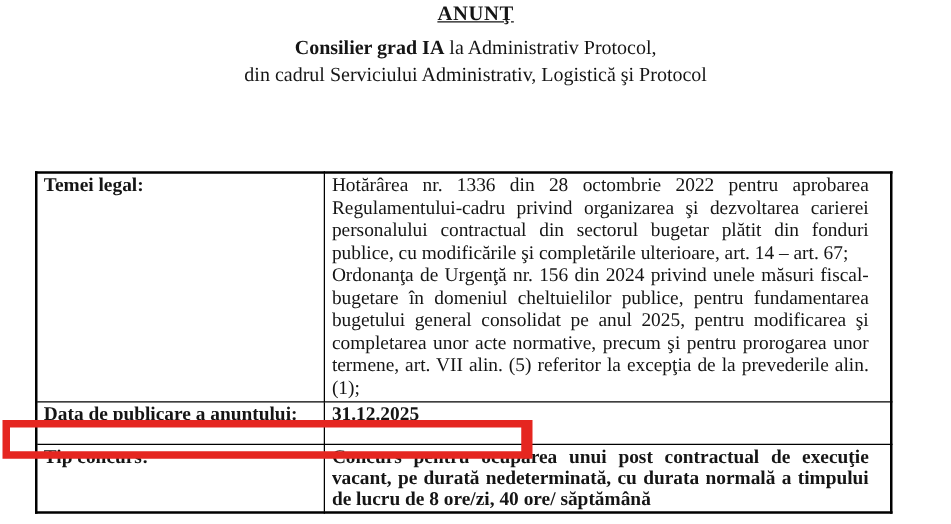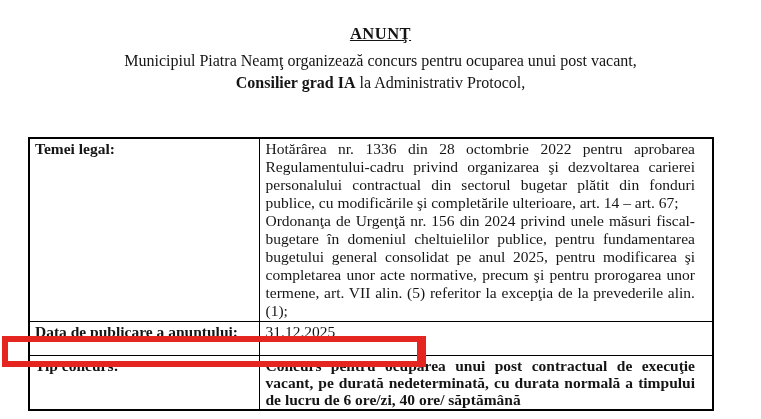--- a/index.html
+++ b/index.html
@@ -7,21 +7,21 @@
   .doc {
     position: relative;
     width: 761px;
     height: 419px;
     background: #ffffff;
     overflow: hidden;
     font-family: "Liberation Serif", "DejaVu Serif", serif;
     color: #151515;
   }
   .doc-header {
-    padding-top: 23px;
+    padding-top: 0;
     text-align: center;
     font-size: 16px;
     line-height: 22px;
   }
   .doc-title-line { margin-bottom: 5px; }
   .doc-title {
     display: inline-block;
     font-weight: bold;
     font-size: 16.5px;
     text-decoration: underline;
@@ -61,21 +61,21 @@
     padding: 1px 17px 1px 6px;
     width: 454px;
     border-radius: 14px;
   }
   .just {
     text-align: justify;
     line-height: 18px;
   }
   .row-temei td { height: 181px; }
   .row-data td { height: 24px; margin-top: 40px; }
-  .value-date { font-weight: normal; }
+  .value-date { font-weight: bold; }
   .row-tip .just-bold {
     font-weight: bold;
     text-align: justify;
     line-height: 17px;
   }
   .row-tip td { height: 51px; }
 
   .red-highlight {
     position: absolute;
     left: 2px;
@@ -90,22 +90,22 @@
 </style>
 </head>
 <body>
 
 <div class="doc">
 
   <div class="doc-header">
     <div class="doc-title-line">
       <span class="doc-title">ANUNŢ</span>
     </div>
-    <div class="intro-line">Municipiul Piatra Neamţ organizează concurs pentru ocuparea unui post vacant,</div>
     <div class="intro-line"><span class="bold">Consilier grad IA</span><span> la Administrativ Protocol,</span></div>
+    <div class="intro-line">din cadrul Serviciului Administrativ, Logistică şi Protocol</div>
   </div>
 
   <table class="info-table">
     <colgroup>
       <col style="width:230px">
       <col style="width:454px">
     </colgroup>
     <tbody>
       <tr class="row-temei">
         <td class="label-cell">Temei legal:</td>
@@ -114,21 +114,21 @@
           <div class="just">Ordonanţa de Urgenţă nr. 156 din 2024 privind unele măsuri fiscal-bugetare în domeniul cheltuielilor publice, pentru fundamentarea bugetului general consolidat pe anul 2025, pentru modificarea şi completarea unor acte normative, precum şi pentru prorogarea unor termene, art. VII alin. (5) referitor la excepţia de la prevederile alin. (1);</div>
         </td>
       </tr>
       <tr class="row-data">
         <td class="label-cell">Data de publicare a anunţului:</td>
         <td class="value-cell value-date">31.12.2025</td>
       </tr>
       <tr class="row-tip">
         <td class="label-cell">Tip concurs:</td>
         <td class="value-cell">
-          <div class="just-bold">Concurs pentru ocuparea unui post contractual de execuţie vacant, pe durată nedeterminată, cu durata normală a timpului de lucru de 6 ore/zi, 40 ore/ săptămână</div>
+          <div class="just-bold">Concurs pentru ocuparea unui post contractual de execuţie vacant, pe durată nedeterminată, cu durata normală a timpului de lucru de 8 ore/zi, 40 ore/ săptămână</div>
         </td>
       </tr>
     </tbody>
   </table>
 
   <div class="red-highlight" style="border-color: rgb(229, 38, 32);"></div>
 
 </div>
 
 </body></html>

